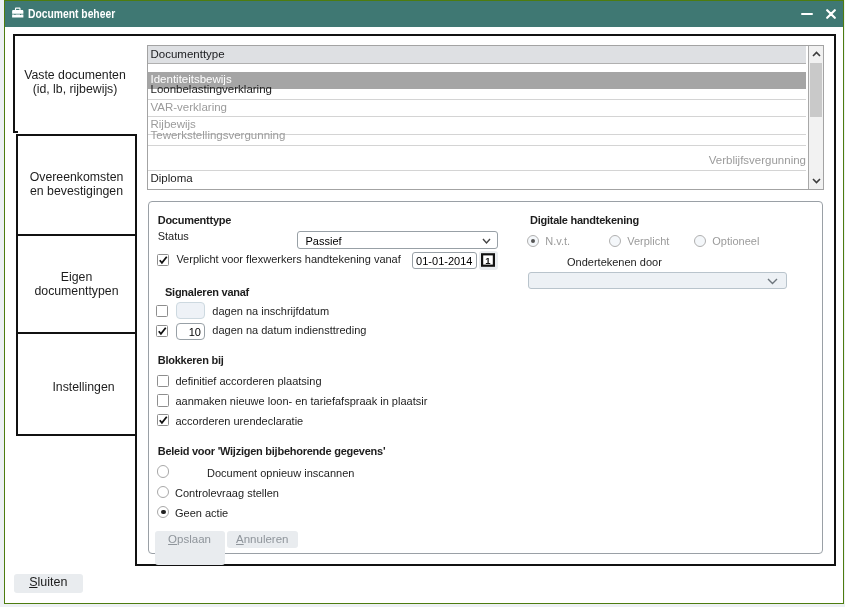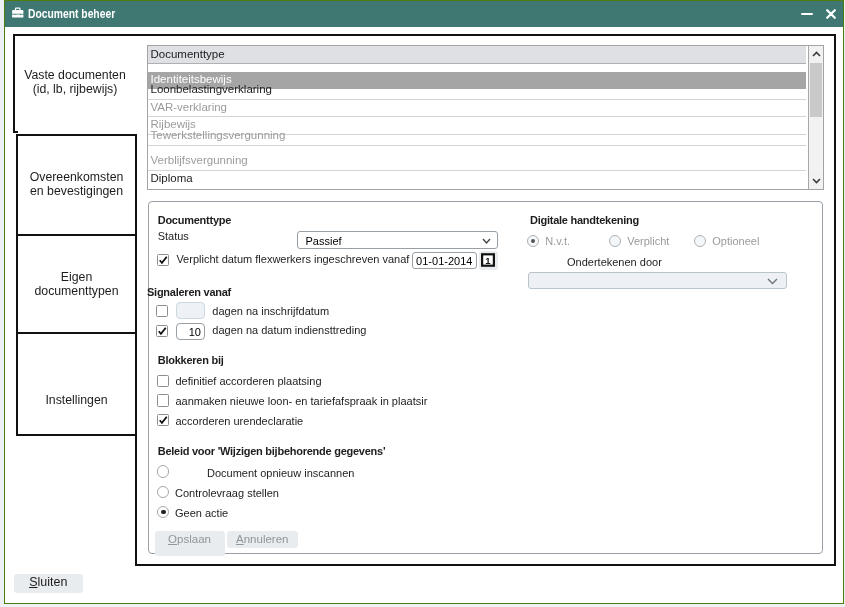--- a/index.html
+++ b/index.html
@@ -55,30 +55,30 @@
 
   <div class="blk" style="left:8px;top:33.3px;width:2px;height:98.2px;"></div>
   <div class="blk" style="left:8px;top:129.5px;width:5px;height:2px;"></div>
   <div class="tabtxt" style="top:67.4px;left:8px;width:124px;">Vaste documenten<br>(id, lb, rijbewijs)</div>
 
   <div class="tabbox" style="top:133.4px;height:101.2px;"></div>
   <div class="tabbox" style="top:232.6px;height:100.4px;"></div>
   <div class="tabbox" style="top:331px;height:103.8px;"></div>
   <div class="tabtxt" style="top:169.4px;">Overeenkomsten<br>en bevestigingen</div>
   <div class="tabtxt" style="top:269.1px;">Eigen<br>documenttypen</div>
-  <div class="tabtxt" style="top:392px;">Instellingen</div>
+  <div class="tabtxt" style="top:379px;padding-left:7px;">Instellingen</div>
 
   <div id="list">
     <div id="lhead">Documenttype</div>
     <div class="lrow" style="top:17.5px;background:#a5a5a5;color:#fff;border-bottom-color:#fff;margin-top:8px;">Identiteitsbewijs</div>
     <div class="lrow" style="top:35.4px;color:#1d1d1d;">Loonbelastingverklaring</div>
     <div class="lrow gray" style="top:53.3px;">VAR-verklaring</div>
     <div class="lrow gray" style="top:71.2px;">Rijbewijs</div>
     <div class="lrow gray" style="top:82px;">Tewerkstellingsvergunning</div>
-    <div class="lrow gray" style="top:107px;">Verblijfsvergunning</div>
+    <div class="lrow gray" style="top:107px;text-align:right;">Verblijfsvergunning</div>
     <div class="lrow" style="top:124.9px;color:#1d1d1d;border-bottom:none;">Diploma</div>
     <div id="sbar">
       <div class="sbtn" style="top:0;">
         <svg style="position:absolute;left:3px;top:5px" width="9" height="6" viewBox="0 0 9 6">
             <path d="M1 5 L4.5 1.5 L8 5" stroke="#3c3c3c" stroke-width="1.6" fill="none"></path>
           </svg>
       </div>
       <div class="sbtn" style="bottom:0;">
         <svg style="position:absolute;left:3px;top:6px" width="9" height="6" viewBox="0 0 9 6">
             <path d="M1 1 L4.5 4.5 L8 1" stroke="#3c3c3c" stroke-width="1.6" fill="none"></path>
@@ -95,29 +95,29 @@
   <div class="sel" style="left:291.5px;top:230px;width:201.5px;height:17.5px;">
     <span style="position:absolute;left:8px;top:1.5px;font-size:11px;line-height:14px;">Passief</span>
     <svg style="position:absolute;right:6.5px;top:5.5px" width="9" height="7" viewBox="0 0 9 7">
         <path d="M1 1 L4.5 5 L8 1" stroke="#444" stroke-width="1.4" fill="none"></path>
       </svg>
   </div>
   <div class="cb" style="left:152px;top:252.8px;"></div>
   <svg class="abs" style="left:153px;top:253.8px" width="10.5" height="10.5" viewBox="0 0 12 12">
       <path d="M2 6 L4.5 9 L10 2" stroke="#111" stroke-width="2" fill="none"></path>
     </svg>
-  <div class="txt" style="left:171.4px;top:251.2px;">Verplicht datum flexwerkers ingeschreven vanaf</div>
+  <div class="txt" style="left:171.4px;top:251.2px;">Verplicht voor flexwerkers handtekening vanaf</div>
   <div class="sel" style="left:406.5px;top:251.4px;width:65.5px;height:16.5px;text-align:center;font-size:11px;line-height:16px;">01-01-2014</div>
   <div class="btn" style="left:473.5px;top:249.8px;width:19px;height:19px;"></div>
   <svg class="abs" style="left:475.5px;top:251.8px" width="14" height="14" viewBox="0 0 14 14">
     <rect x="1.1" y="1.3" width="11.8" height="11.4" fill="#fff" stroke="#111" stroke-width="2.2"></rect>
     <text x="7" y="10.8" font-size="9.5" font-weight="bold" text-anchor="middle" fill="#111" font-family="Liberation Sans">1</text>
   </svg>
 
-  <div class="txt b" style="left:142px;top:283.7px;">Signaleren vanaf</div>
+  <div class="txt b" style="left:160px;top:283.7px;">Signaleren vanaf</div>
   <div class="cb" style="left:151px;top:303.9px;"></div>
   <div class="sel" style="left:170.5px;top:301.3px;width:29px;height:17.1px;background:#eef2f7;border-color:#cdd9e0;border-radius:4px;"></div>
   <div class="txt" style="left:207.3px;top:302.9px;">dagen na inschrijfdatum</div>
   <div class="cb" style="left:151px;top:323.5px;"></div>
   <svg class="abs" style="left:152px;top:324.5px" width="10.5" height="10.5" viewBox="0 0 12 12">
       <path d="M2 6 L4.5 9 L10 2" stroke="#111" stroke-width="2" fill="none"></path>
     </svg>
   <div class="sel" style="left:170.5px;top:322px;width:29px;height:17px;text-align:right;font-size:11px;line-height:16px;padding-right:2.5px;border-radius:4px;">10</div>
   <div class="txt" style="left:207.3px;top:321.7px;">dagen na datum indiensttreding</div>
 
@@ -135,21 +135,21 @@
   <div class="txt b" style="left:152.7px;top:443.2px;">Beleid voor 'Wijzigen bijbehorende gegevens'</div>
   <div class="rad" style="left:152.3px;top:464.4px;"></div>
   <div class="txt" style="left:170px;top:464.7px;margin-left:32px;">Document opnieuw inscannen</div>
   <div class="rad" style="left:152.3px;top:484.9px;"></div>
   <div class="txt" style="left:170px;top:485.2px;">Controlevraag stellen</div>
   <div class="rad" style="left:152.3px;top:504.9px;">
       <div class="dot"></div>
     </div>
   <div class="txt" style="left:170px;top:505.2px;">Geen actie</div>
 
-  <div class="btn" style="left:149.5px;top:530px;width:70px;height:25px;line-height:17px;color:#8f959b;"><u>O</u>pslaan</div>
+  <div class="btn" style="left:149.5px;top:530px;width:70px;height:34px;line-height:17px;color:#8f959b;"><u>O</u>pslaan</div>
   <div class="btn" style="left:222px;top:530px;width:70.5px;height:17px;line-height:17px;color:#8f959b;"><u>A</u>nnuleren</div>
 
   <div class="txt b" style="left:525px;top:212.4px;">Digitale handtekening</div>
   <div class="rad" style="left:521.9px;top:233.9px;border-color:#b0b0b0;background:#f4f7fa;">
       <div class="dot" style="background:#555;"></div>
     </div>
   <div class="txt gray" style="left:540.3px;top:233.4px;">N.v.t.</div>
   <div class="rad" style="left:603.9px;top:234px;border-color:#b0b0b0;background:#f4f7fa;"></div>
   <div class="txt gray" style="left:622.2px;top:233.4px;">Verplicht</div>
   <div class="rad" style="left:688.7px;top:234px;border-color:#b0b0b0;background:#f4f7fa;"></div>

